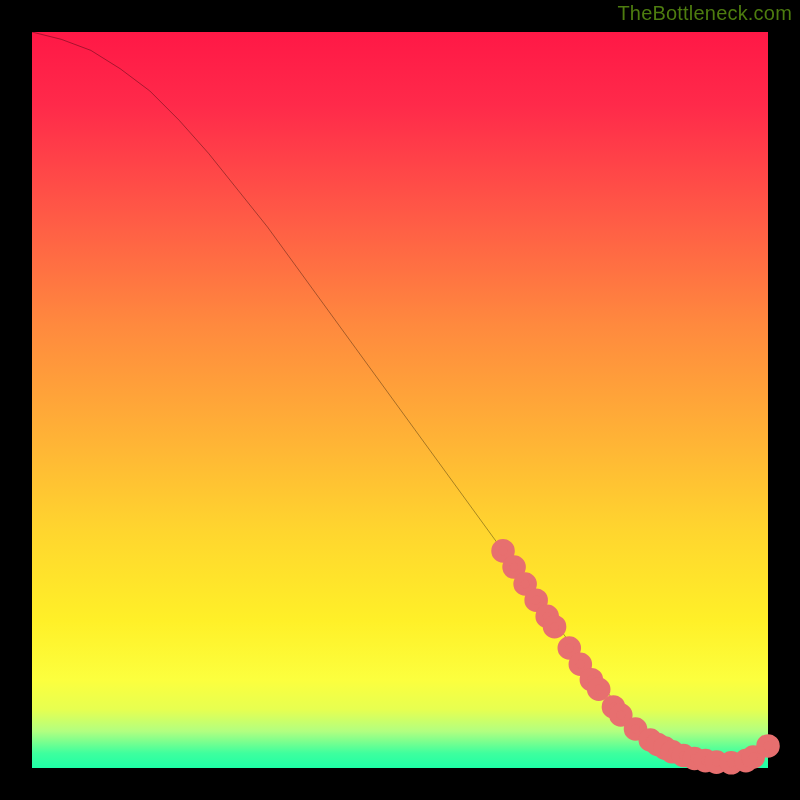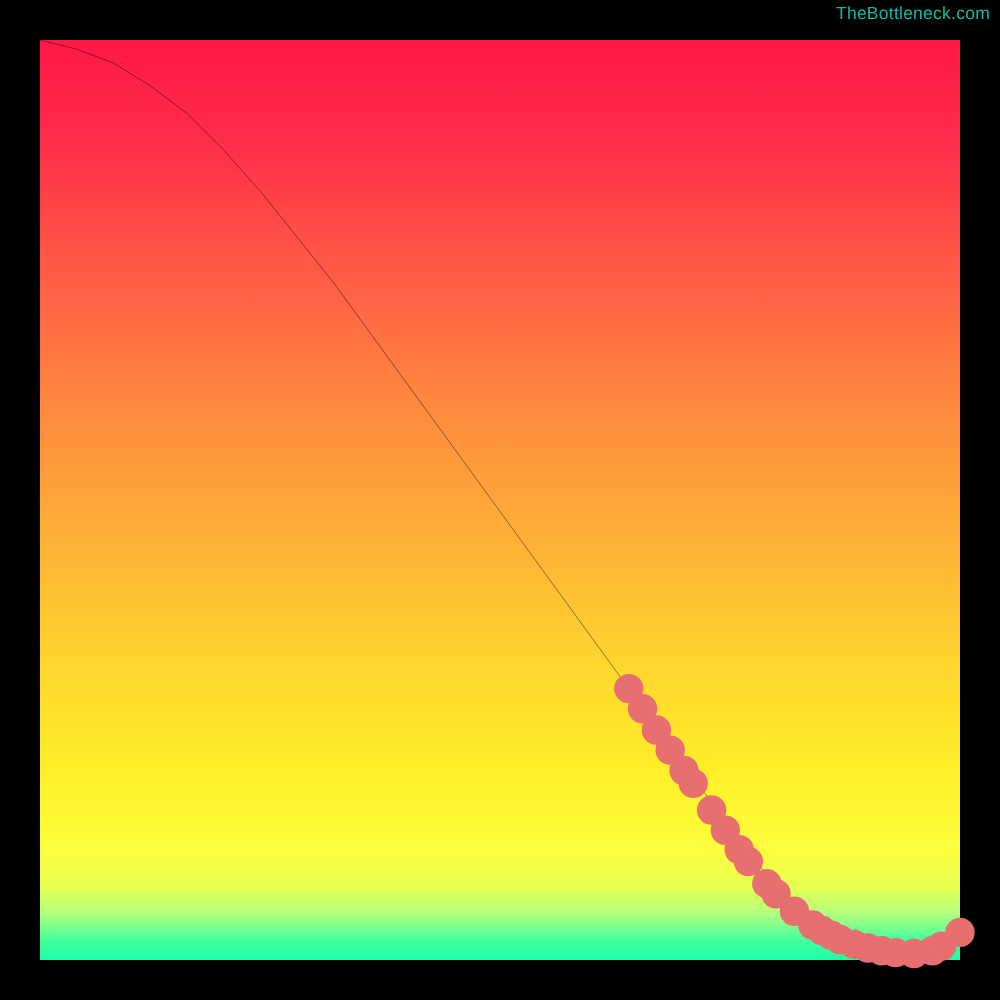--- a/index.html
+++ b/index.html
@@ -14,22 +14,22 @@
   .frame {
     position: relative;
     width: 800px;
     height: 800px;
     background: #000;
   }
   .watermark {
     position: absolute;
     top: 2px;
     right: 8px;
-    color: #14b8a6;
-    font-size: 14px;
+    color: #4d7c0f;
+    font-size: 20px;
     font-weight: 500;
     letter-spacing: 0.2px;
     z-index: 5;
   }
   .plot {
     position: absolute;
     left: 32px;
     top: 32px;
     width: 736px;
     height: 736px;

